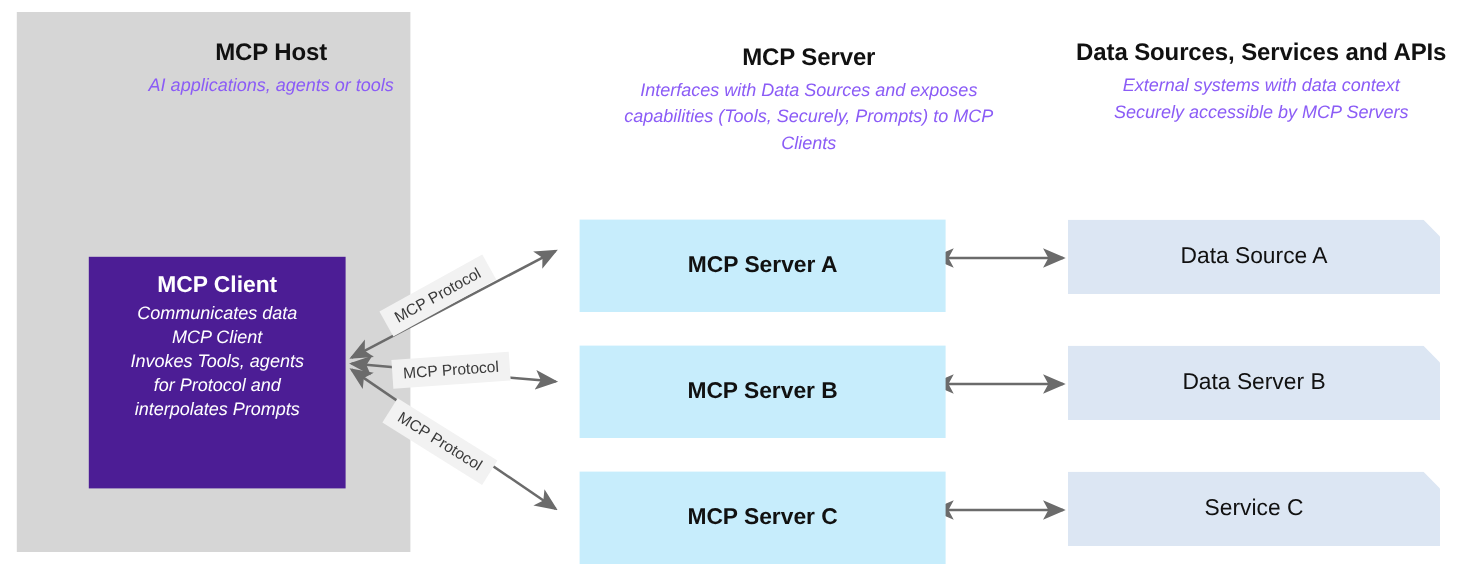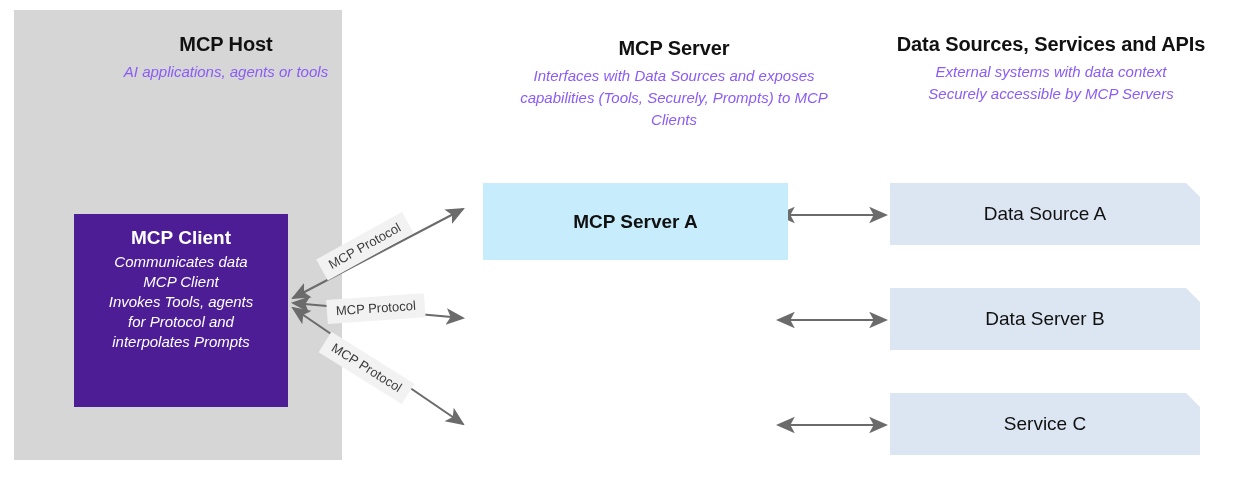--- a/index.html
+++ b/index.html
@@ -193,18 +193,20 @@
       <line x1="778" y1="320" x2="886" y2="320" marker-start="url(#atail)" marker-end="url(#ahead)"></line>
       <line x1="778" y1="425" x2="886" y2="425" marker-start="url(#atail)" marker-end="url(#ahead)"></line>
     </g>
   </svg>
 
   <div class="proto-label proto-1">MCP Protocol</div>
   <div class="proto-label proto-2">MCP Protocol</div>
   <div class="proto-label proto-3">MCP Protocol</div>
 
   <div class="server-box row1">MCP Server A</div>
+  <div class="server-box row2">MCP Server B</div>
+  <div class="server-box row3">MCP Server C</div>
 
   <div class="data-box row1">Data Source A</div>
   <div class="data-box row2">Data Server B</div>
   <div class="data-box row3">Service C</div>
 
 </div>
 
 </body></html>

